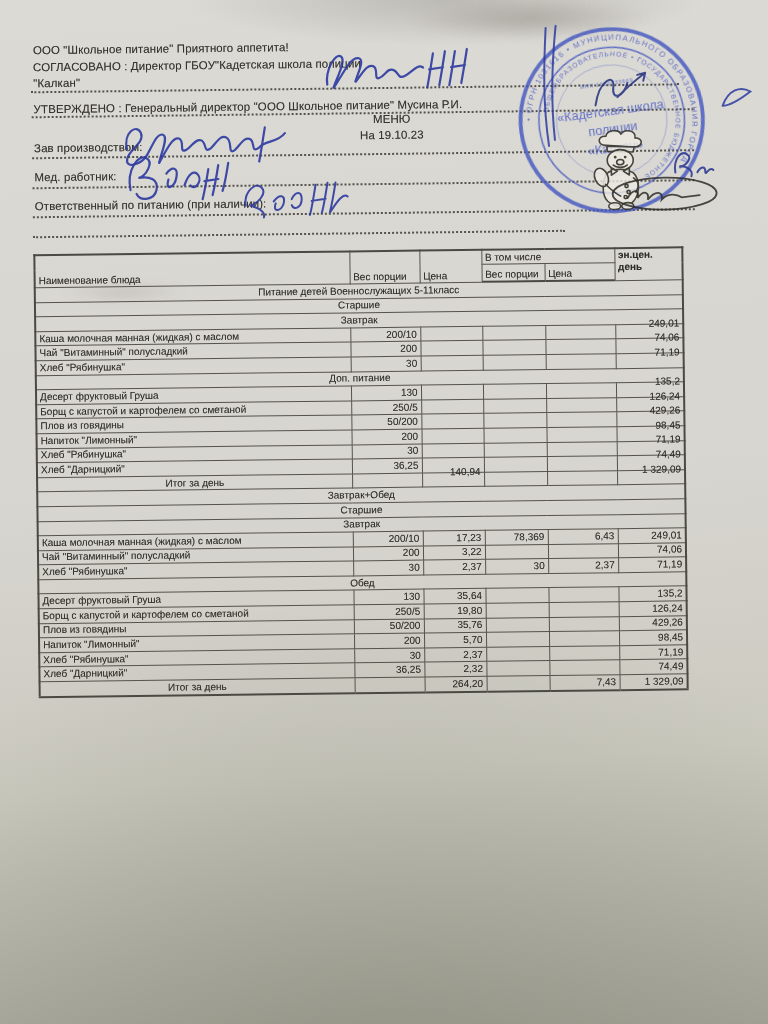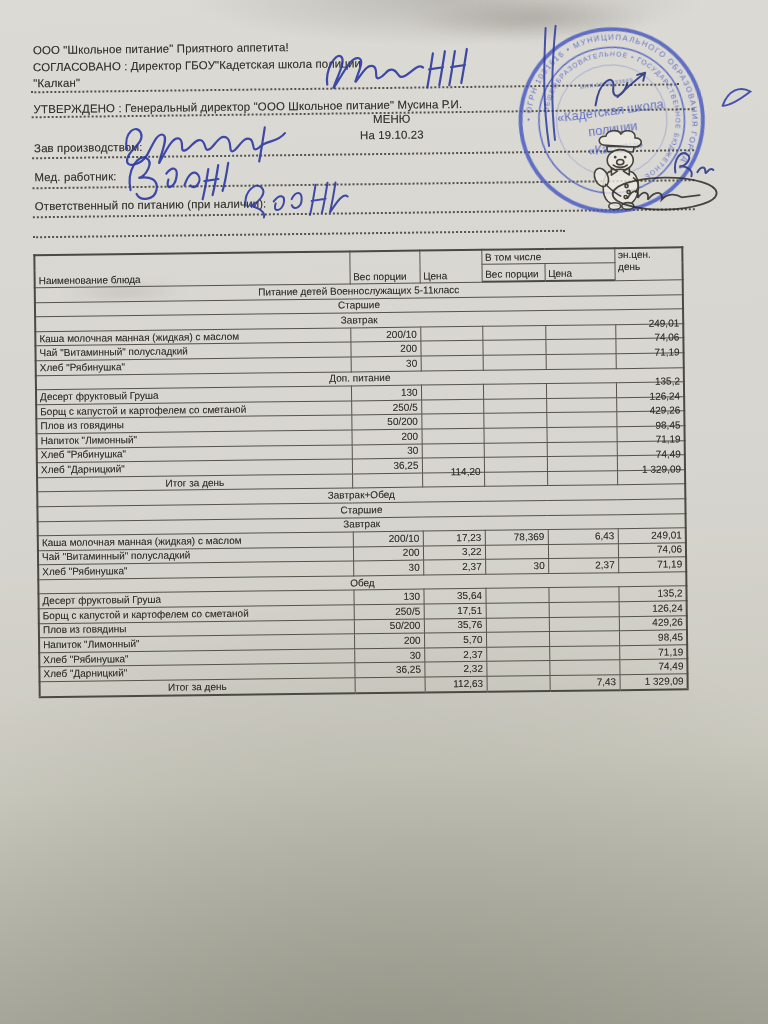--- a/index.html
+++ b/index.html
@@ -24,21 +24,21 @@
   table.menu td{border:1px solid #55534b;padding:0 3px;height:13.6px;line-height:12px;
     white-space:nowrap;overflow:visible;}
   table.menu{border:2px solid #4a4942;}
   td.sec{text-align:center;}
   td.num{text-align:right;}
   td.nm{text-align:left;}
   td.tot{text-align:center;}
   tr.h1 td{height:13px;}
   tr.h2 td{height:16px;}
   .hb{vertical-align:bottom;margin-top:33px;}
-  .htop{vertical-align:top;line-height:11px;}
+  .htop{vertical-align:top;line-height:11px;font-weight:bold;}
   .hname{vertical-align:bottom;}
   span.up{display:inline-block;transform:translateY(-8px);}
   tr:last-child td{border-bottom:2px solid #4a4942;}
   
   .stamp{position:absolute;left:518px;top:26px;width:194px;height:194px;
     opacity:.82;filter:blur(.25px);transform:rotate(-7deg);}
   .chef{position:absolute;left:592px;top:131px;width:64px;height:86px;opacity:.92;}
   .ink{position:absolute;pointer-events:none;}
 </style>
 </head>
@@ -288,21 +288,21 @@
             <td class="nm"><span>Хлеб "Дарницкий"</span></td>
             <td class="num"><span>36,25</span></td>
             <td class="num"><span class="up"></span></td>
             <td class="num"><span class="up"></span></td>
             <td class="num"><span class="up"></span></td>
             <td class="num"><span class="up">74,49</span></td>
           </tr>
           <tr>
             <td class="nm tot"><span>Итог за день</span></td>
             <td class="num"><span></span></td>
-            <td class="num"><span class="up">114,20</span></td>
+            <td class="num"><span class="up">140,94</span></td>
             <td class="num"><span class="up"></span></td>
             <td class="num"><span class="up"></span></td>
             <td class="num"><span class="up">1 329,09</span></td>
           </tr>
           <tr>
             <td colspan="6" class="sec">Завтрак+Обед</td>
           </tr>
           <tr>
             <td colspan="6" class="sec">Старшие</td>
           </tr>
@@ -340,21 +340,21 @@
             <td class="nm"><span>Десерт фруктовый Груша</span></td>
             <td class="num"><span>130</span></td>
             <td class="num"><span>35,64</span></td>
             <td class="num"><span></span></td>
             <td class="num"><span></span></td>
             <td class="num"><span>135,2</span></td>
           </tr>
           <tr>
             <td class="nm"><span>Борщ с капустой и картофелем со сметаной</span></td>
             <td class="num"><span>250/5</span></td>
-            <td class="num"><span>17,51</span></td>
+            <td class="num"><span>19,80</span></td>
             <td class="num"><span></span></td>
             <td class="num"><span></span></td>
             <td class="num"><span>126,24</span></td>
           </tr>
           <tr>
             <td class="nm"><span>Плов из говядины</span></td>
             <td class="num"><span>50/200</span></td>
             <td class="num"><span>35,76</span></td>
             <td class="num"><span></span></td>
             <td class="num"><span></span></td>
@@ -380,21 +380,21 @@
             <td class="nm"><span>Хлеб "Дарницкий"</span></td>
             <td class="num"><span>36,25</span></td>
             <td class="num"><span>2,32</span></td>
             <td class="num"><span></span></td>
             <td class="num"><span></span></td>
             <td class="num"><span>74,49</span></td>
           </tr>
           <tr>
             <td class="nm tot"><span>Итог за день</span></td>
             <td class="num"><span></span></td>
-            <td class="num"><span>112,63</span></td>
+            <td class="num"><span>264,20</span></td>
             <td class="num"><span></span></td>
             <td class="num"><span>7,43</span></td>
             <td class="num"><span>1 329,09</span></td>
           </tr>
         </tbody>
     </table>
   </div>
 
 </div>
 

